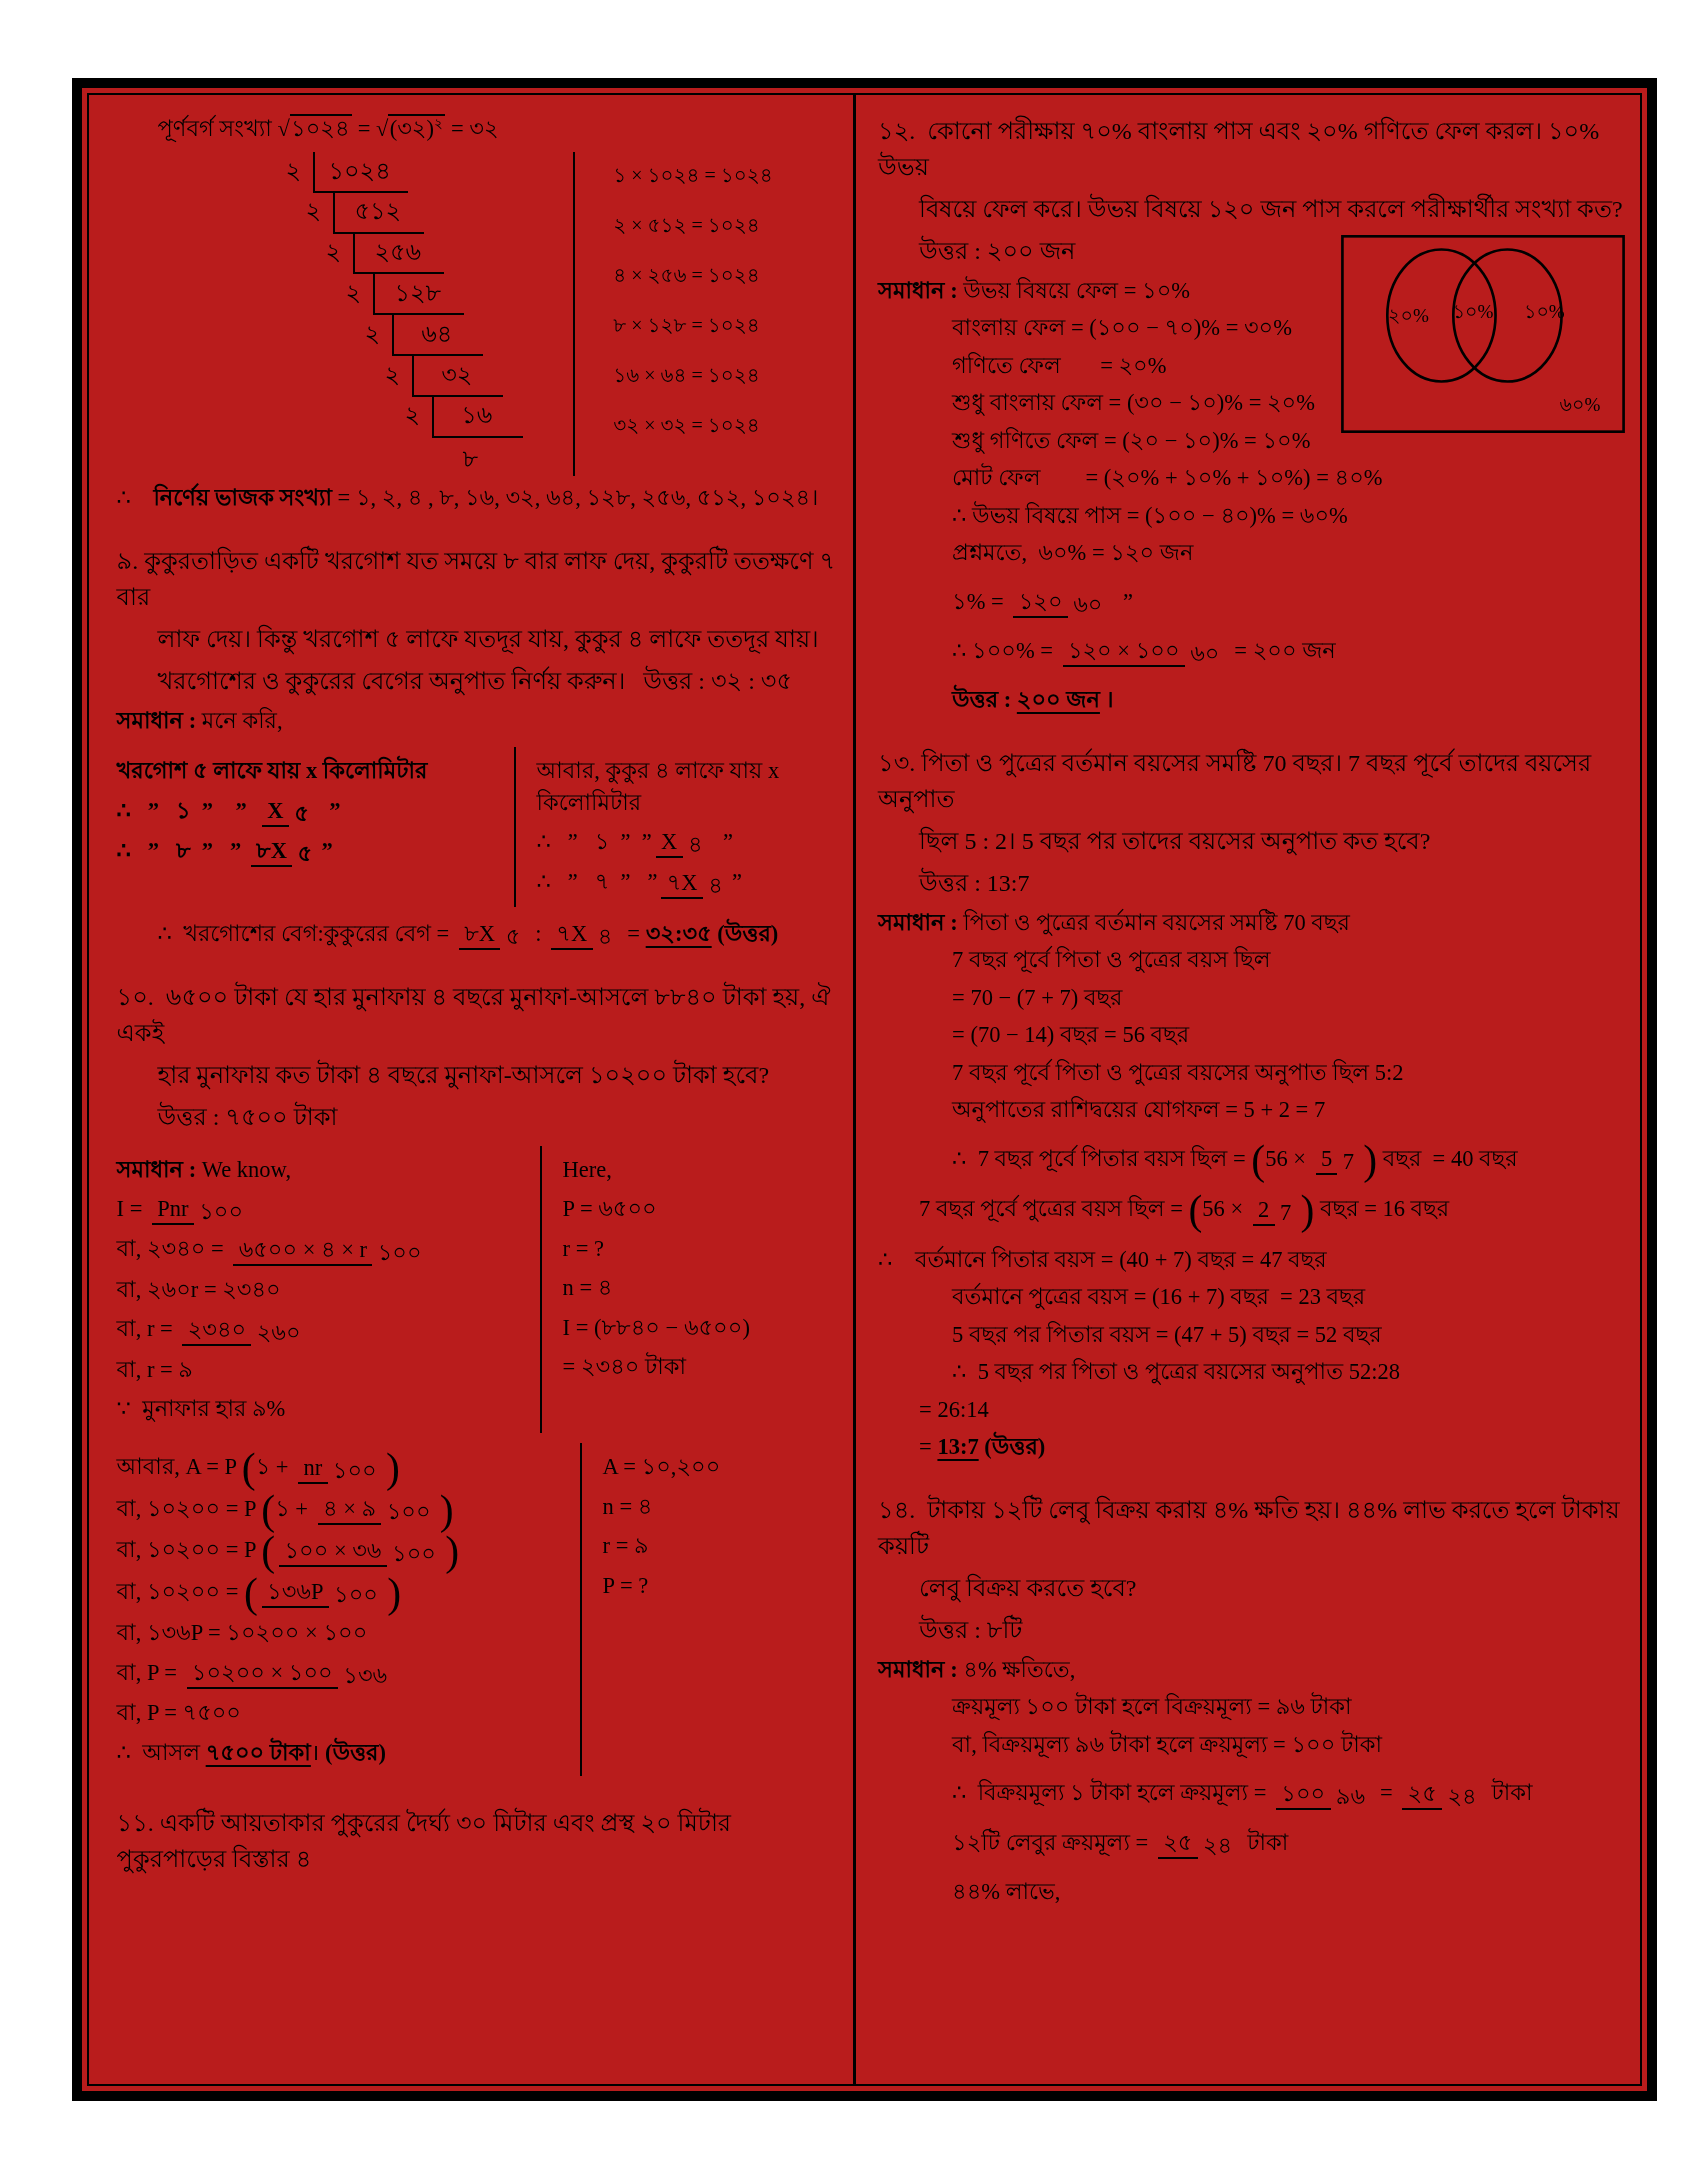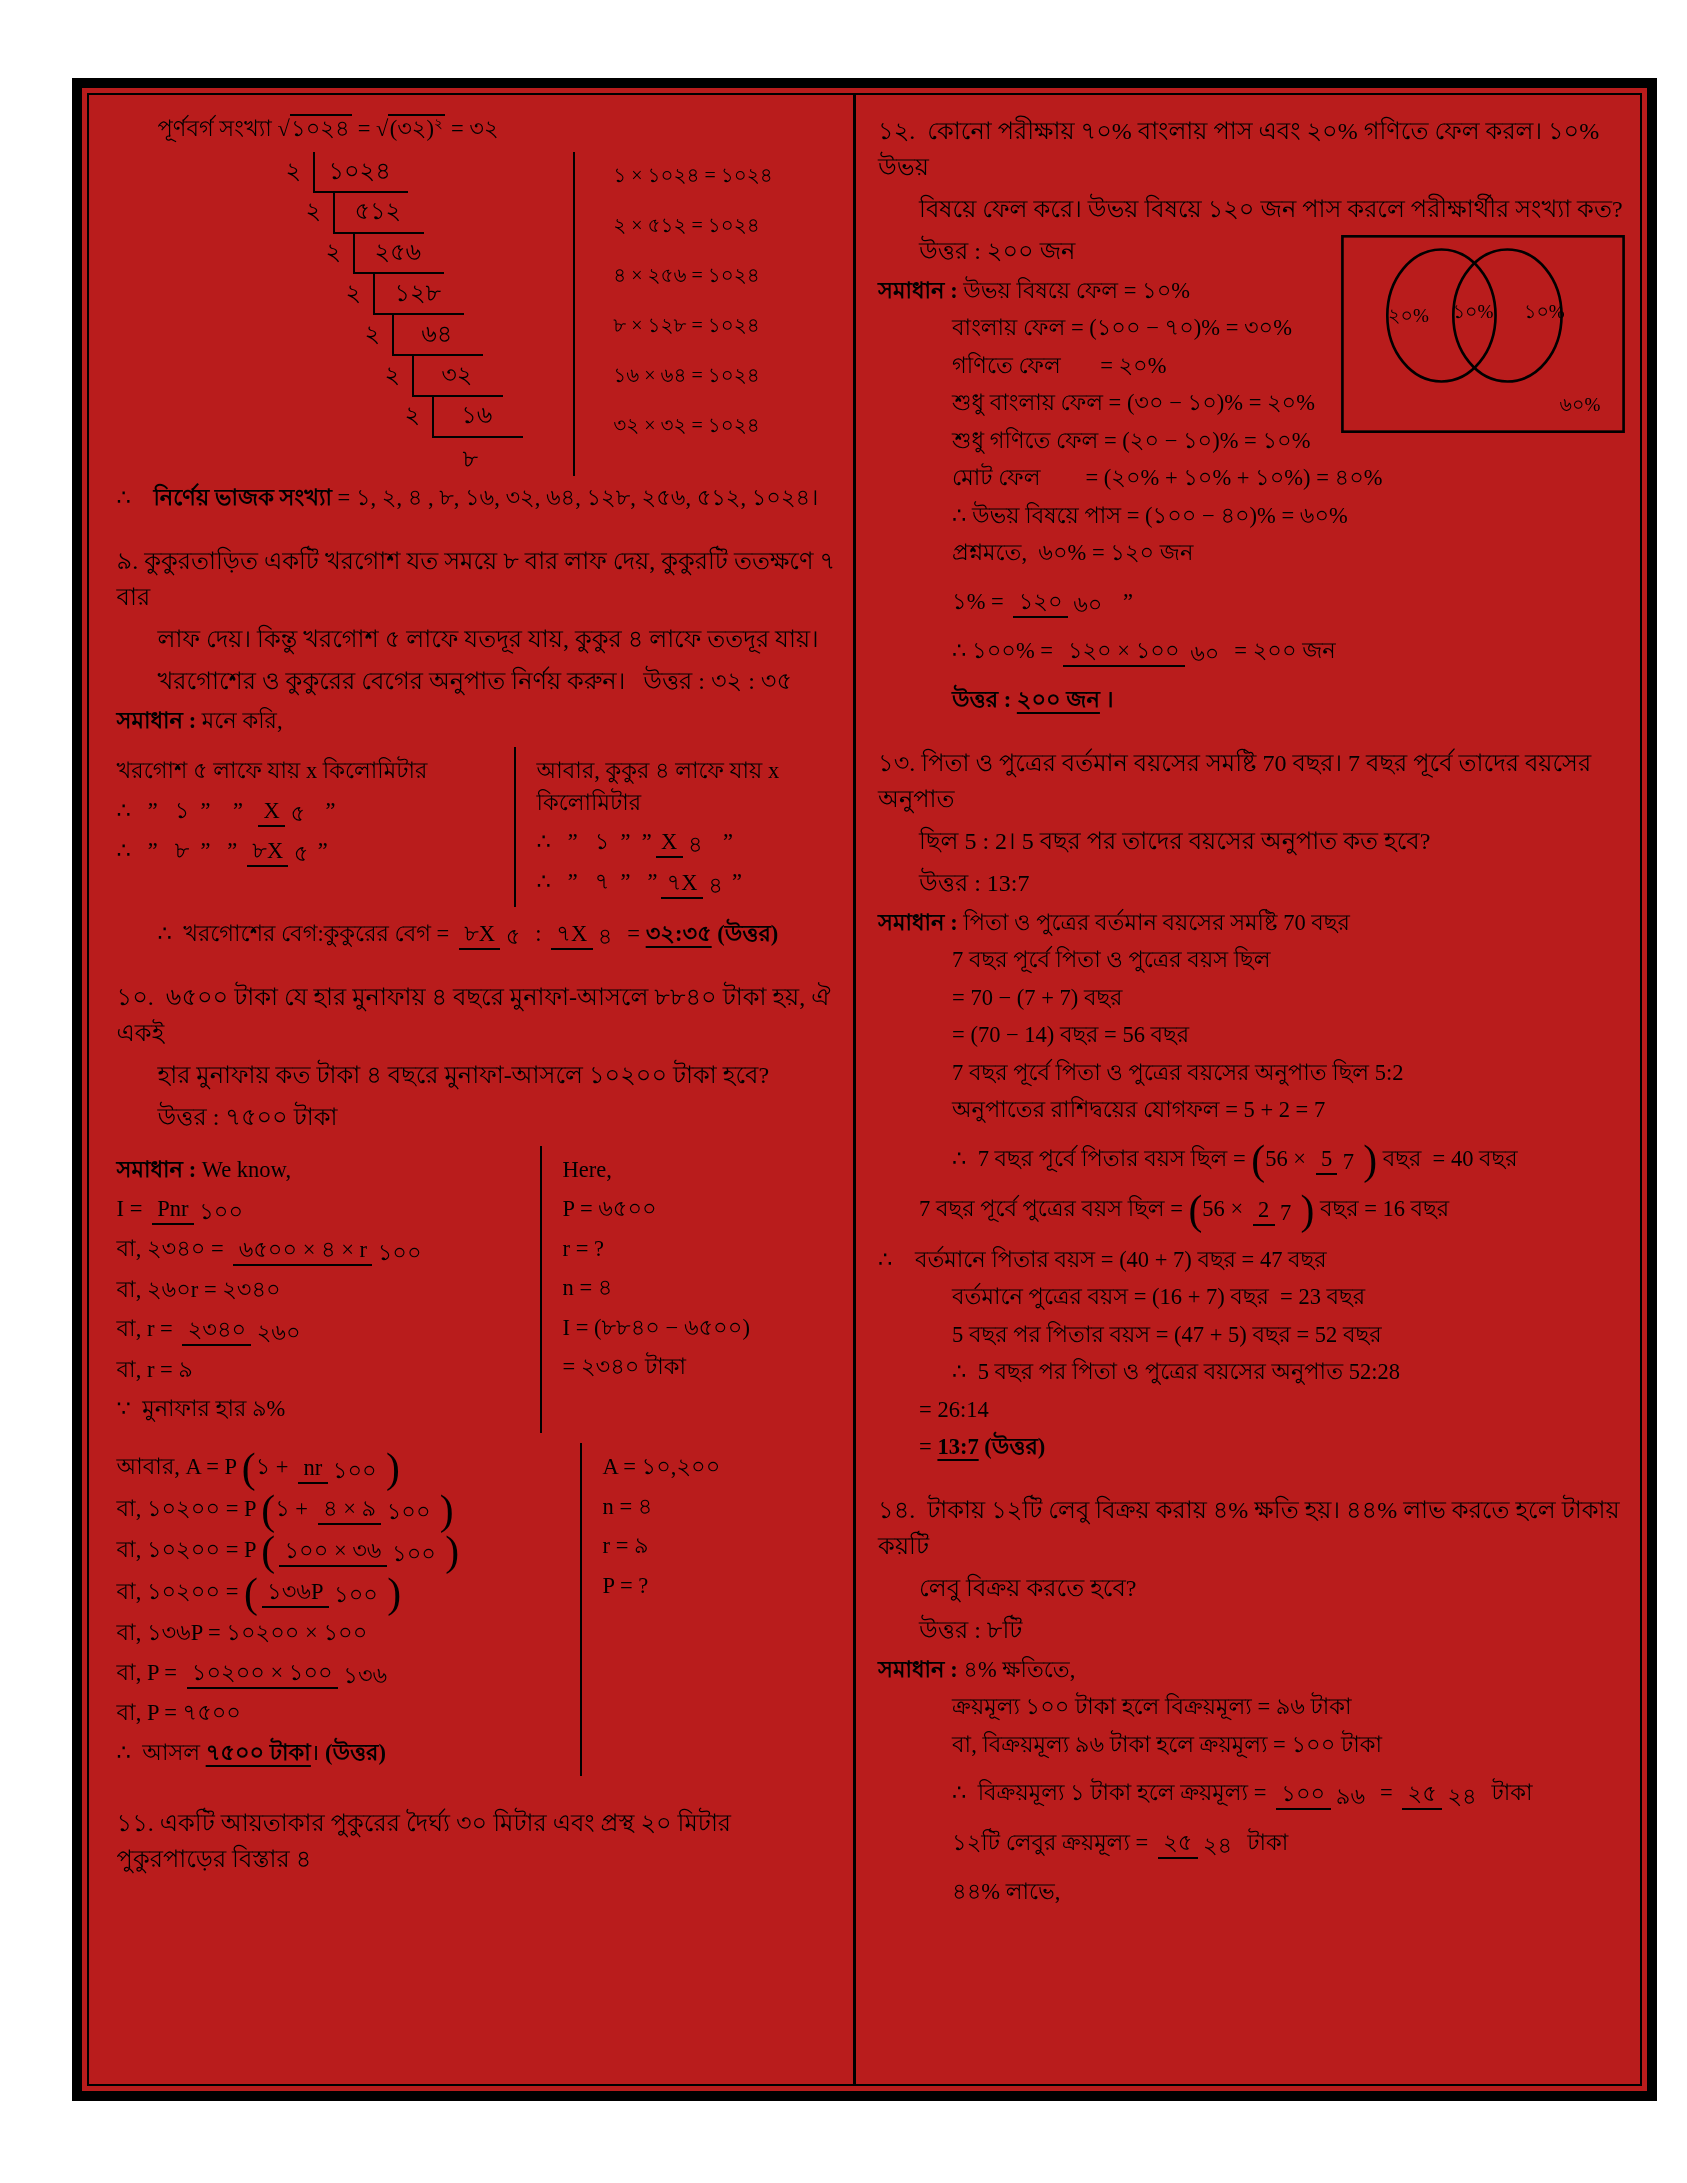--- a/index.html
+++ b/index.html
@@ -106,21 +106,21 @@
         <div class="block">
           <div class="line">∴    <b>নির্ণেয় ভাজক সংখ্যা</b> = ১, ২, ৪ , ৮, ১৬, ৩২, ৬৪, ১২৮, ২৫৬, ৫১২, ১০২৪।</div>
         </div>
         <div class="block sec">
           <div class="line q">৯. কুকুরতাড়িত একটি খরগোশ যত সময়ে ৮ বার লাফ দেয়, কুকুরটি ততক্ষণে ৭ বার</div>
           <div class="line q i1">লাফ দেয়। কিন্তু খরগোশ ৫ লাফে যতদূর যায়, কুকুর ৪ লাফে ততদূর যায়।</div>
           <div class="line q i1">খরগোশের ও কুকুরের বেগের অনুপাত নির্ণয় করুন।   উত্তর : ৩২ : ৩৫</div>
           <div class="line"><b>সমাধান :</b> মনে করি,</div>
         </div>
         <div class="cols">
-          <div class="ccol" style="width: 397px;">
+          <div class="ccol" style="width: 397px; font-weight: bold;">
             <div class="line i1">খরগোশ ৫ লাফে যায় x কিলোমিটার</div>
             <div class="line i1 gt">∴   ”   ১  ”    ”  <span class="frac"><span class="num">X</span><span class="den">৫</span></span>  ”</div>
             <div class="line i1 gt">∴   ”   ৮  ”   ” <span class="frac"><span class="num">৮X</span><span class="den">৫</span></span>”</div>
           </div>
           <div class="ccol cdiv">
             <div class="line">আবার, কুকুর ৪ লাফে যায় x কিলোমিটার</div>
             <div class="line i2 gt">∴   ”   ১  ”  ”<span class="frac"><span class="num">X</span><span class="den">৪</span></span>  ”</div>
             <div class="line i2 gt">∴   ”   ৭  ”   ”<span class="frac"><span class="num">৭X</span><span class="den">৪</span></span>”</div>
           </div>
         </div>

